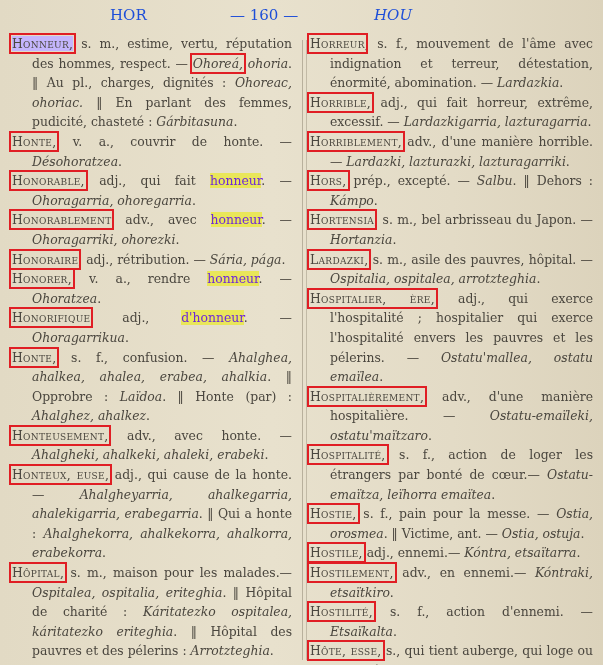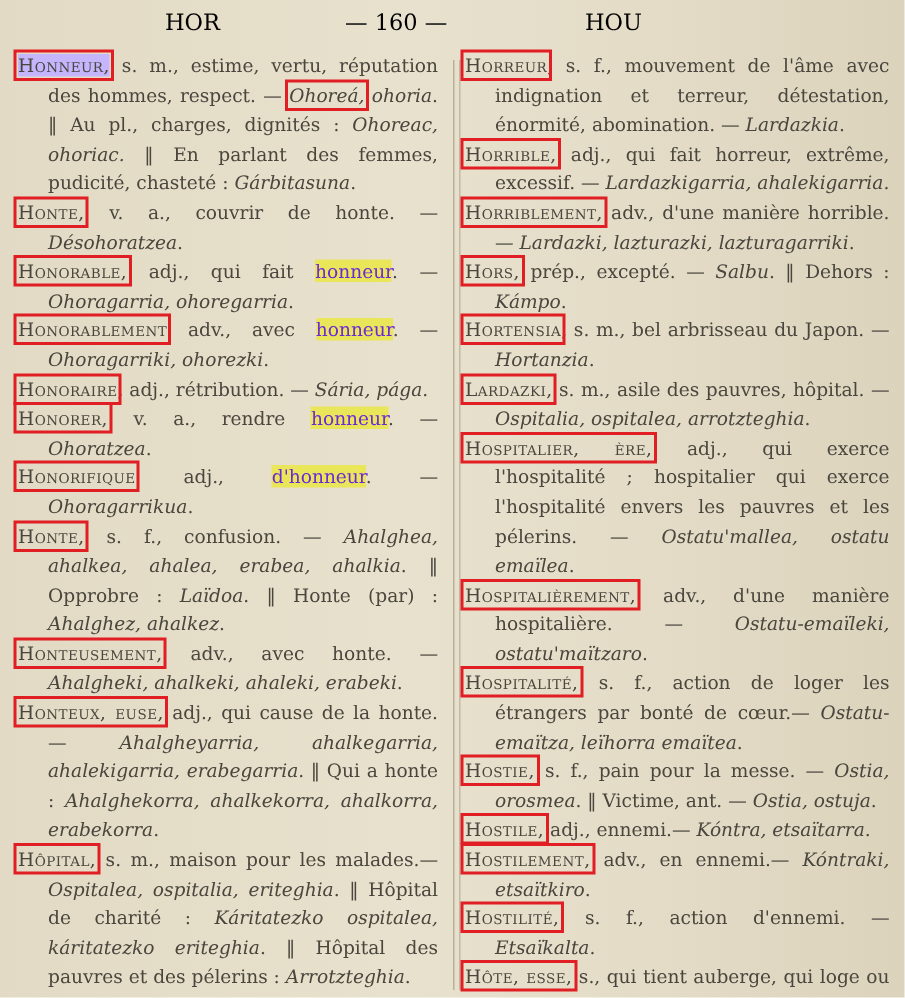--- a/index.html
+++ b/index.html
@@ -6,26 +6,26 @@
   body {
     width: 603px; height: 665px; overflow: hidden;
     background: #e4dcc6;
     background: linear-gradient(90deg, #e2dac4 0%, #e8e1cd 45%, #e3dbc6 75%, #dcd3bc 100%);
     font-family: "DejaVu Serif", "Liberation Serif", serif;
     color: #4a463e;
     position: relative;
   }
   .header {
     position: absolute; top: 4px; left: 0; width: 484px; height: 24px;
-    font-size: 15px; color: #000000;
+    font-size: 15px; color: #1d4ed8;
   }
   .header span { position: absolute; top: 2px; }
   .h-left { left: 110px; }
   .h-center { left: 230px; }
-  .h-right { left: 390px; }
+  .h-right { left: 374px; font-style: italic; }
   .col {
     position: absolute; top: 34px;
     font-size: 12.4px; line-height: 19.6px;
   }
   .col-left { left: 12px; width: 280px; }
   .col-right { left: 310px; width: 283px; }
   .rule {
     position: absolute; left: 302px; top: 40px; width: 3px; height: 620px;
     border-left: 1px solid #b8b09c; border-right: 1px solid #c2baa6;
   }
@@ -60,21 +60,21 @@
     <p class="entry"><span class="hw">Honorer,</span><span class=""> v. a., rendre </span><span class="hl-word">honneur</span><span class="">. — </span><span class="it">Ohoratzea</span><span class="">.</span></p>
     <p class="entry"><span class="hw">Honorifique</span><span class=""> adj., </span><span class="hl-word">d'honneur</span><span class="">. — </span><span class="it">Ohoragarrikua</span><span class="">.</span></p>
     <p class="entry"><span class="hw">Honte,</span><span class=""> s. f., confusion. — </span><span class="it">Ahalghea, ahalkea, ahalea, erabea, ahalkia</span><span class="">. ‖ Opprobre : </span><span class="it">Laïdoa</span><span class="">. ‖ Honte (par) : </span><span class="it">Ahalghez, ahalkez</span><span class="">.</span></p>
     <p class="entry"><span class="hw">Honteusement,</span><span class=""> adv., avec honte. — </span><span class="it">Ahalgheki, ahalkeki, ahaleki, erabeki</span><span class="">.</span></p>
     <p class="entry"><span class="hw">Honteux, euse,</span><span class=""> adj., qui cause de la honte. — </span><span class="it">Ahalgheyarria, ahalkegarria, ahalekigarria, erabegarria</span><span class="">. ‖ Qui a honte : </span><span class="it">Ahalghekorra, ahalkekorra, ahalkorra, erabekorra</span><span class="">.</span></p>
     <p class="entry"><span class="hw">Hôpital,</span><span class=""> s. m., maison pour les malades.— </span><span class="it">Ospitalea, ospitalia, eriteghia</span><span class="">. ‖ Hôpital de charité : </span><span class="it">Káritatezko ospitalea, káritatezko eriteghia</span><span class="">. ‖ Hôpital des pauvres et des pélerins : </span><span class="it">Arrotzteghia</span><span class="">.</span></p>
     <p class="entry"><span class="plain">Hoquet,</span><span class=""> s. m., sorte de mouvement convul-</span></p>
   </div>
 <div class="col col-right">
     <p class="entry"><span class="hw">Horreur</span><span class="">, s. f., mouvement de l'âme avec indignation et terreur, détestation, énormité, abomination. — </span><span class="it">Lardazkia</span><span class="">.</span></p>
-    <p class="entry"><span class="hw">Horrible,</span><span class=""> adj., qui fait horreur, extrême, excessif. — </span><span class="it">Lardazkigarria, ahalekigarria</span><span class="">.</span></p>
+    <p class="entry"><span class="hw">Horrible,</span><span class=""> adj., qui fait horreur, extrême, excessif. — </span><span class="it">Lardazkigarria, lazturagarria</span><span class="">.</span></p>
     <p class="entry"><span class="hw">Horriblement,</span><span class=""> adv., d'une manière horrible. — </span><span class="it">Lardazki, lazturazki, lazturagarriki</span><span class="">.</span></p>
     <p class="entry"><span class="hw">Hors,</span><span class=""> prép., excepté. — </span><span class="it">Salbu</span><span class="">. ‖ Dehors : </span><span class="it">Kámpo</span><span class="">.</span></p>
     <p class="entry"><span class="hw">Hortensia</span><span class="">, s. m., bel arbrisseau du Japon. — </span><span class="it">Hortanzia</span><span class="">.</span></p>
     <p class="entry"><span class="hw">Lardazki,</span><span class=""> s. m., asile des pauvres, hôpital. — </span><span class="it">Ospitalia, ospitalea, arrotzteghia</span><span class="">.</span></p>
     <p class="entry"><span class="hw">Hospitalier, ère,</span><span class=""> adj., qui exerce l'hospitalité ; hospitalier qui exerce l'hospitalité envers les pauvres et les pélerins. — </span><span class="it">Ostatu'mallea, ostatu emaïlea</span><span class="">.</span></p>
     <p class="entry"><span class="hw">Hospitalièrement,</span><span class=""> adv., d'une manière hospitalière. — </span><span class="it">Ostatu-emaïleki, ostatu'maïtzaro</span><span class="">.</span></p>
     <p class="entry"><span class="hw">Hospitalité,</span><span class=""> s. f., action de loger les étrangers par bonté de cœur.— </span><span class="it">Ostatu-emaïtza, leïhorra emaïtea</span><span class="">.</span></p>
     <p class="entry"><span class="hw">Hostie,</span><span class=""> s. f., pain pour la messe. — </span><span class="it">Ostia, orosmea</span><span class="">. ‖ Victime, ant. — </span><span class="it">Ostia, ostuja</span><span class="">.</span></p>
     <p class="entry"><span class="hw">Hostile,</span><span class=""> adj., ennemi.— </span><span class="it">Kóntra, etsaïtarra</span><span class="">.</span></p>
     <p class="entry"><span class="hw">Hostilement,</span><span class=""> adv., en ennemi.— </span><span class="it">Kóntraki, etsaïtkiro</span><span class="">.</span></p>

